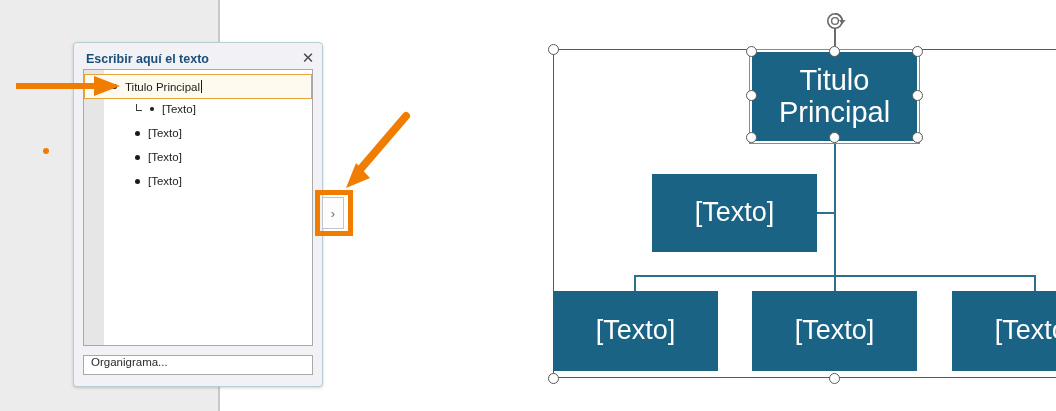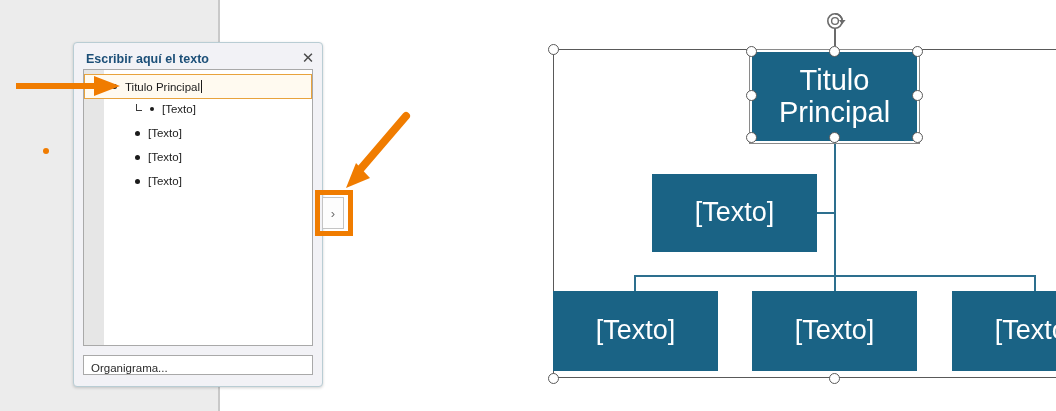--- a/index.html
+++ b/index.html
@@ -117,21 +117,21 @@
   }
   #pane-left-rail{
     left:84px;top:70px;width:20px;height:275px;
     background:#e6e6e6;
   }
   #pane-status{
     left:83px;top:355px;width:230px;height:20px;
     background:#ffffff;
     border:1px solid #a9a9a9;
     box-sizing:border-box;
-    display:flex;align-items:flex-end;
+    display:flex;align-items:flex-start;
   }
   #pane-status span{
     padding-left:7px;font-size:11.5px;color:#2b2b2b;
   }
 
   
   .pane-row{
     position:absolute;
     display:flex;align-items:center;
     font-size:11.5px;color:#1b1b1b;

